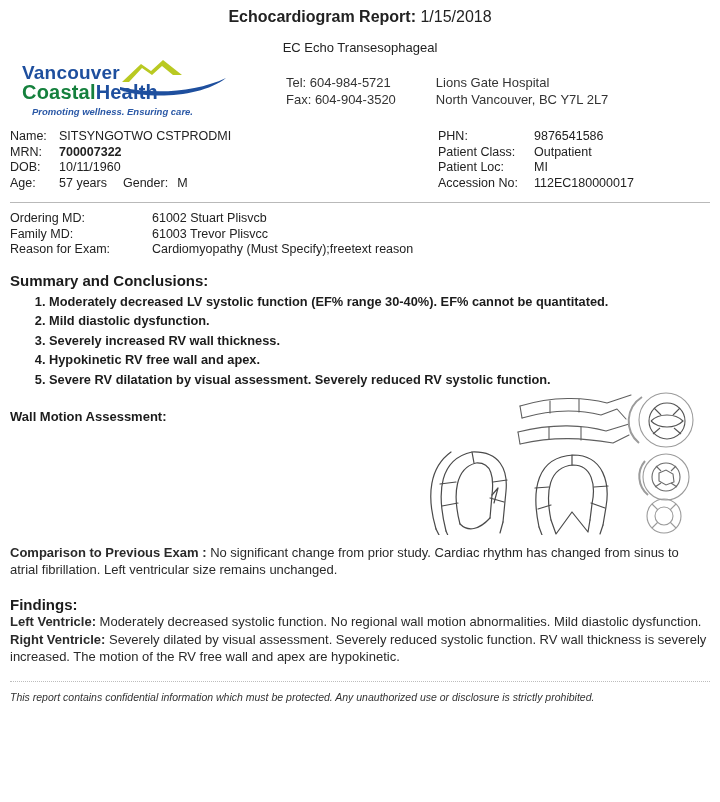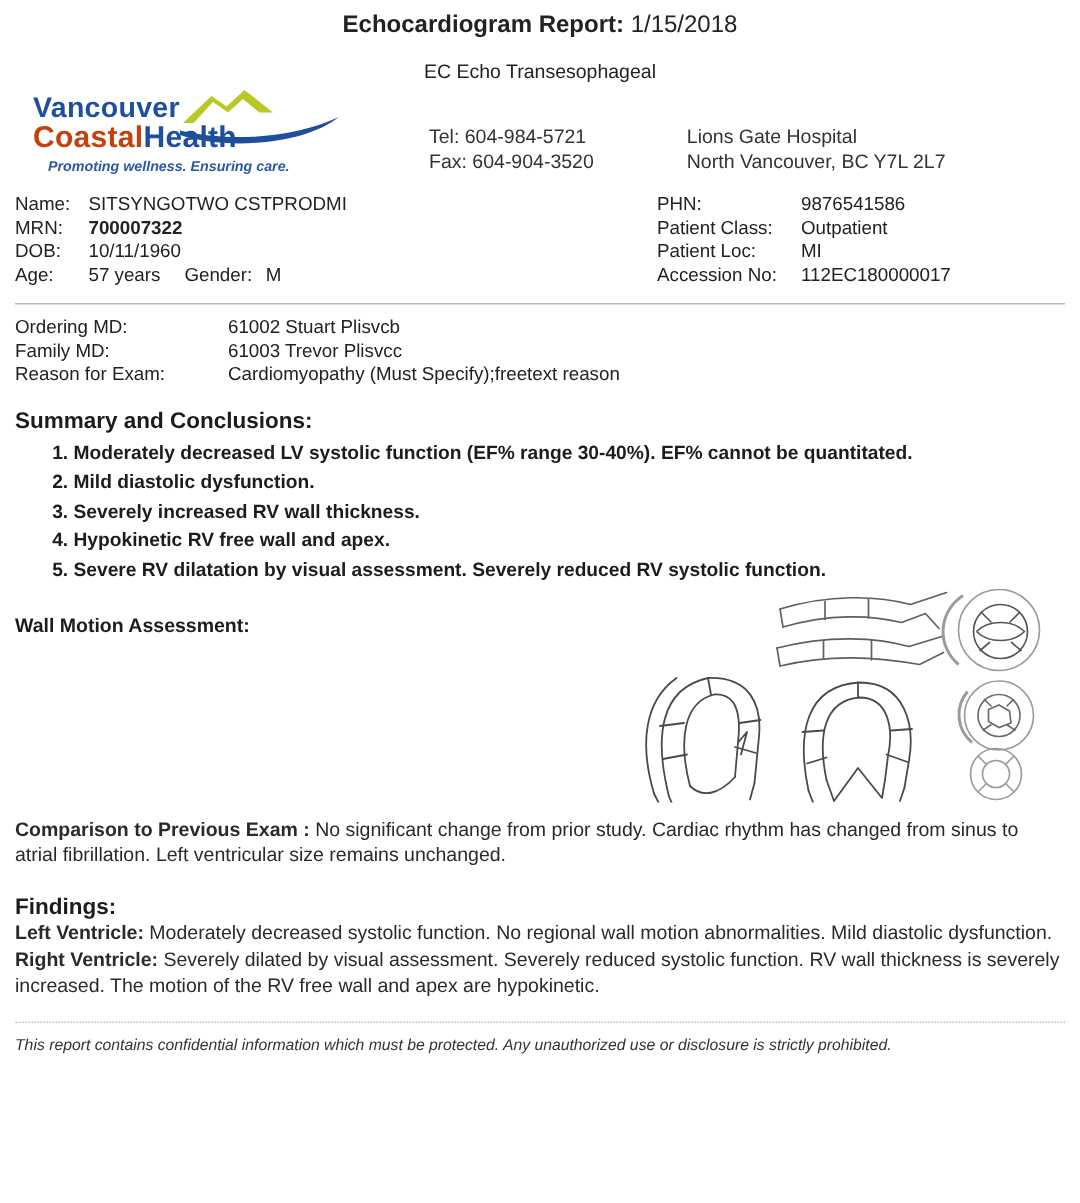--- a/index.html
+++ b/index.html
@@ -5,30 +5,30 @@
   * { margin:0; padding:0; box-sizing:border-box; }
   html,body { width:720px; height:802px; background:#fff; overflow:hidden; }
   body { font-family:"Liberation Sans","DejaVu Sans",sans-serif; color:#222; }
   .page { width:720px; height:802px; padding:6px 10px 0 10px; position:relative; }
   .b { font-weight:bold; }
   .center { text-align:center; }
 
   .report-title { font-size:16px; margin-top:2px; }
   .report-subtitle { font-size:13px; margin-top:14px; }
 
-  .header-row { display:flex; align-items:flex-end; margin-top:8px; }
+  .header-row { display:flex; align-items:flex-start; margin-top:8px; }
   .logo { position:relative; width:218px; padding-left:12px; }
   .logo-line1 { font-size:19px; font-weight:bold; color:#1e4f9e; line-height:1.0; letter-spacing:0.2px; }
   .logo-line2 { font-size:20px; font-weight:bold; line-height:1.05; letter-spacing:0.2px; }
-  .logo-coastal { color:#c2410c; }
+  .logo-coastal { color:#15803d; }
   .logo-health { color:#1e4f9e; }
   .logo-tagline { font-size:9.5px; font-style:italic; font-weight:bold; color:#2a58a6; margin-top:3px; padding-left:10px; }
   .logo-art { position:absolute; left:110px; top:-4px; }
   .contact-block { margin-left:58px; font-size:13px; line-height:1.3; margin-top:12px; color:#333; }
-  .facility-block { margin-left:62px; font-size:13px; line-height:1.3; margin-top:12px; color:#333; }
+  .facility-block { margin-left:40px; font-size:13px; line-height:1.3; margin-top:12px; color:#333; }
 
   .patient-row { display:flex; margin-top:12px; font-size:12.5px; }
   .patient-left { width:428px; }
   .patient-left .prow { display:grid; grid-template-columns:49px 1fr; line-height:15.5px; }
   .patient-right { width:270px; }
   .patient-right .prow { display:grid; grid-template-columns:96px 1fr; line-height:15.5px; }
   .gender-label { margin-left:16px; }
   .gender-value { margin-left:9px; }
 
   .rule { border:none; border-top:1px solid #b9b9b9; margin-top:11px; }

